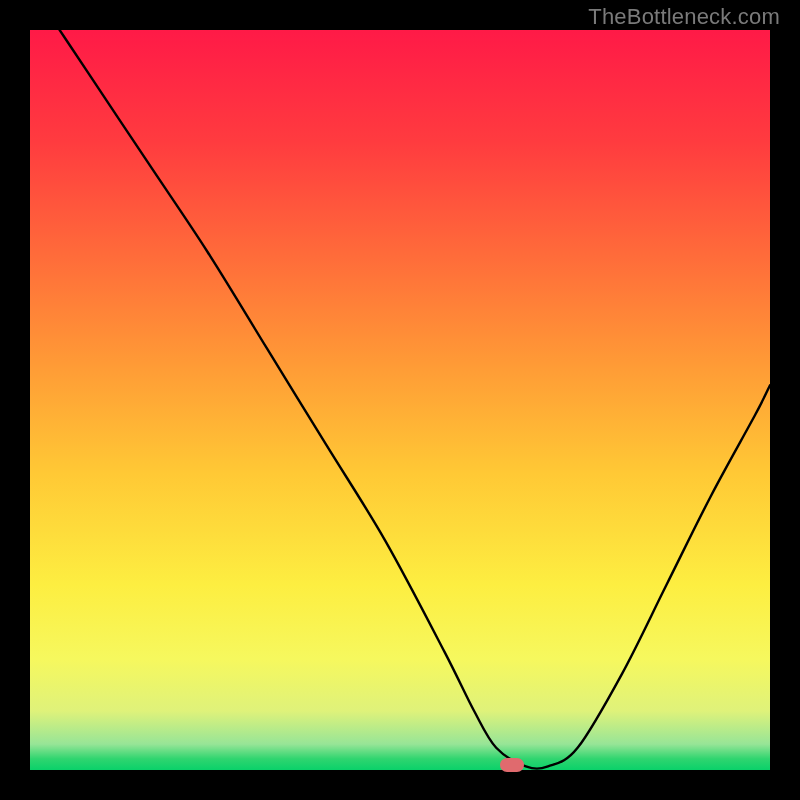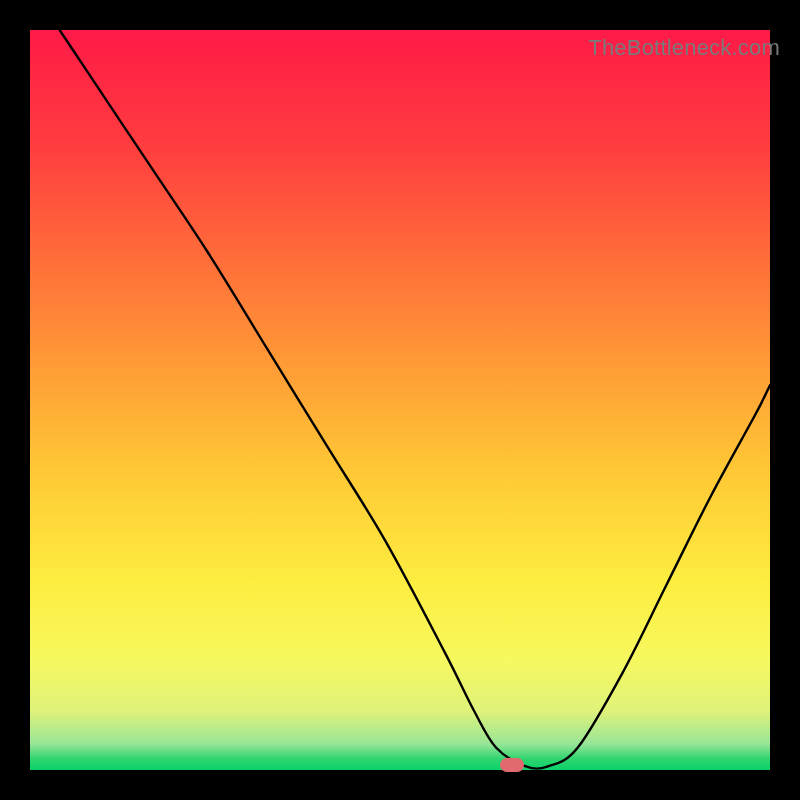--- a/index.html
+++ b/index.html
@@ -69,14 +69,14 @@
 <div class="frame">
   <div class="plot">
 
     <svg class="curve" viewBox="0 0 740 740" preserveAspectRatio="none">
       <path id="curve-path" d="M 0.0 -44.4 C 9.9 -29.6 39.5 14.8 59.2 44.4 C 78.9 74.0 98.7 103.6 118.4 133.2 C 138.1 162.8 157.9 191.2 177.6 222.0 C 197.3 252.8 217.1 286.1 236.8 318.2 C 256.5 350.3 276.3 382.3 296.0 414.4 C 315.7 446.5 335.5 476.1 355.2 510.6 C 374.9 545.1 399.6 593.2 414.4 621.6 C 429.2 650.0 435.4 664.8 444.0 680.8 C 452.6 696.8 457.6 708.5 466.2 717.8 C 474.8 727.0 487.2 733.2 495.8 736.3 C 504.4 739.4 509.4 739.4 518.0 736.3 C 526.6 733.2 535.3 733.2 547.6 717.8 C 559.9 702.4 577.2 670.9 592.0 643.8 C 606.8 616.7 621.6 584.6 636.4 555.0 C 651.2 525.4 666.0 494.6 680.8 466.2 C 695.6 437.8 715.3 403.3 725.2 384.8 C 735.1 366.3 737.5 360.1 740.0 355.2 " fill="none" stroke="#000" stroke-width="2.4" stroke-linejoin="round" stroke-linecap="round"></path>
     </svg>
 
     <div id="marker" class="marker" style="left: 470.48px; top: 728px;"></div>
   </div>
 
-  <div class="watermark" style="top:4px; right:20px;margin-top:31px;">TheBottleneck.com</div>
+  <div class="watermark" style="top:4px; right:20px;">TheBottleneck.com</div>
 </div>
 
 </body></html>

